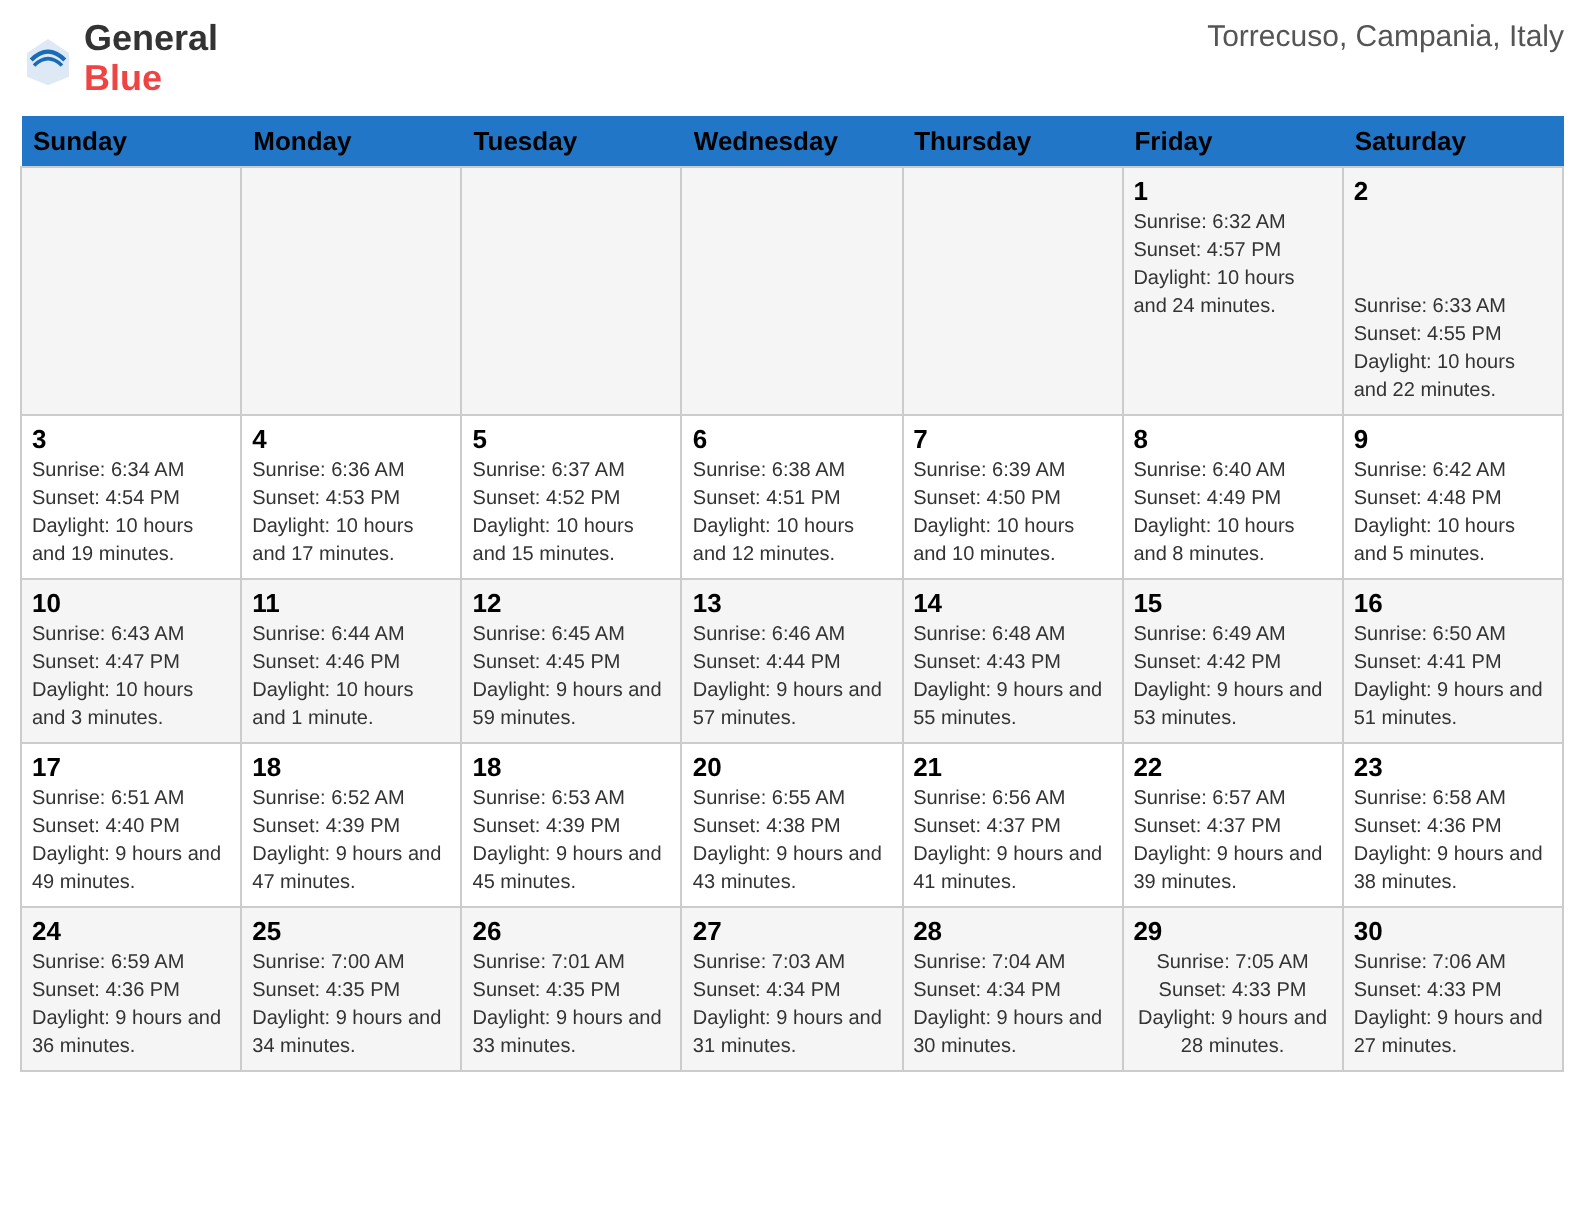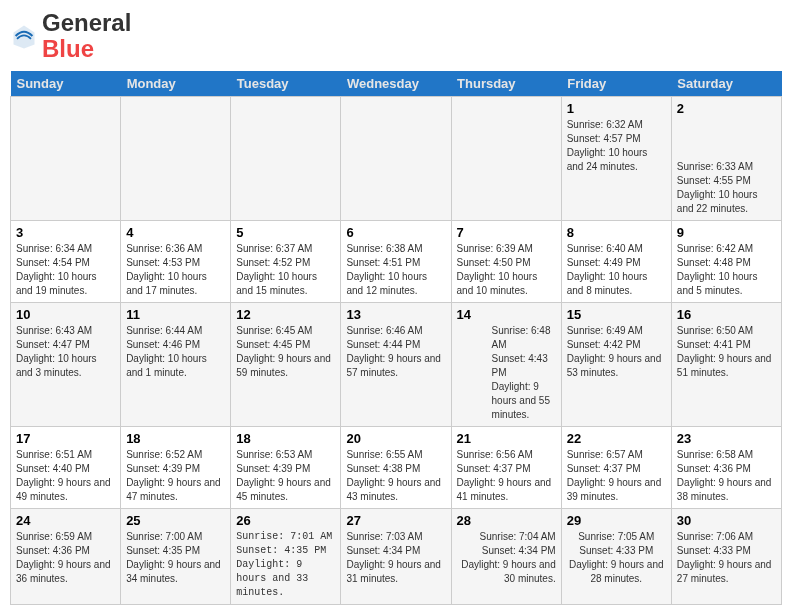--- a/index.html
+++ b/index.html
@@ -15,21 +15,21 @@
       justify-content: space-between;
       align-items: flex-start;
       margin-bottom: 8px;
     }
     .logo {
       display: flex;
       align-items: center;
       gap: 4px;
     }
     .logo-text {
-      font-size: 24px;
+      font-size: 18px;
       font-weight: bold;
       line-height: 1.1;
     }
     .logo-text .general { color: #333; }
     .logo-text .blue { color: #ef4444; }
     .logo-icon {
       width: 28px;
       height: 28px;
     }
     .title-area {
@@ -45,21 +45,21 @@
       font-size: 15px;
       color: #555;
     }
     table {
       width: 100%;
       border-collapse: collapse;
       font-size: 11px;
     }
     thead tr th {
       background: #2176c7;
-      color: #e5e5e5;
+      color: #000000;
       text-align: left;
       padding: 5px 6px;
       font-size: 13px;
       font-weight: bold;
     }
     tbody tr td {
       border: 1px solid #ccc;
       vertical-align: top;
       padding: 4px 5px;
       min-height: 80px;
@@ -96,20 +96,21 @@
       <polygon points="20,5 35,15 35,32 20,38 5,32 5,15" fill="#1a6bb5" opacity="0.15"></polygon>
       <path d="M8 20 Q20 8 32 20" stroke="#1a6bb5" stroke-width="3" fill="none"></path>
       <path d="M10 24 Q20 14 30 24" stroke="#1a6bb5" stroke-width="2.5" fill="none"></path>
     </svg>
     <div class="logo-text">
       <div><span class="general">General</span></div>
       <div><span class="blue">Blue</span></div>
     </div>
   </div>
   <div class="title-area">
+    <div class="location">Torrecuso, Campania, Italy</div>
   </div>
 </div>
 
 <table>
   <thead>
     <tr>
     <th>Sunday</th>
         <th>Monday</th>
         <th>Tuesday</th>
         <th>Wednesday</th>
@@ -202,21 +203,21 @@
 Daylight: 9 hours and 59 minutes.</div>
         </td>
         <td>
           <span class="day-num">13</span>
           <div class="day-info" style="white-space: pre-line;">Sunrise: 6:46 AM
 Sunset: 4:44 PM
 Daylight: 9 hours and 57 minutes.</div>
         </td>
         <td>
           <span class="day-num">14</span>
-          <div class="day-info" style="white-space: pre-line; margin-left: 35px;">Sunrise: 6:48 AM
+          <div class="day-info" style="white-space: pre-line;">Sunrise: 6:48 AM
 Sunset: 4:43 PM
 Daylight: 9 hours and 55 minutes.</div>
         </td>
         <td>
           <span class="day-num">15</span>
           <div class="day-info" style="white-space: pre-line;">Sunrise: 6:49 AM
 Sunset: 4:42 PM
 Daylight: 9 hours and 53 minutes.</div>
         </td>
         <td>
@@ -278,33 +279,33 @@
 Daylight: 9 hours and 36 minutes.</div>
         </td>
         <td>
           <span class="day-num">25</span>
           <div class="day-info" style="white-space: pre-line;">Sunrise: 7:00 AM
 Sunset: 4:35 PM
 Daylight: 9 hours and 34 minutes.</div>
         </td>
         <td>
           <span class="day-num">26</span>
-          <div class="day-info" style="white-space: pre-line; font-family: Liberation Mono, monospace;">Sunrise: 7:01 AM
+          <div class="day-info" style="white-space: pre-line;">Sunrise: 7:01 AM
 Sunset: 4:35 PM
 Daylight: 9 hours and 33 minutes.</div>
         </td>
         <td>
           <span class="day-num">27</span>
           <div class="day-info" style="white-space: pre-line;">Sunrise: 7:03 AM
 Sunset: 4:34 PM
 Daylight: 9 hours and 31 minutes.</div>
         </td>
         <td>
           <span class="day-num">28</span>
-          <div class="day-info" style="white-space: pre-line; text-align: right;">Sunrise: 7:04 AM
+          <div class="day-info" style="white-space: pre-line;">Sunrise: 7:04 AM
 Sunset: 4:34 PM
 Daylight: 9 hours and 30 minutes.</div>
         </td>
         <td>
           <span class="day-num">29</span>
           <div class="day-info" style="white-space: pre-line; text-align: center;">Sunrise: 7:05 AM
 Sunset: 4:33 PM
 Daylight: 9 hours and 28 minutes.</div>
         </td>
         <td>

